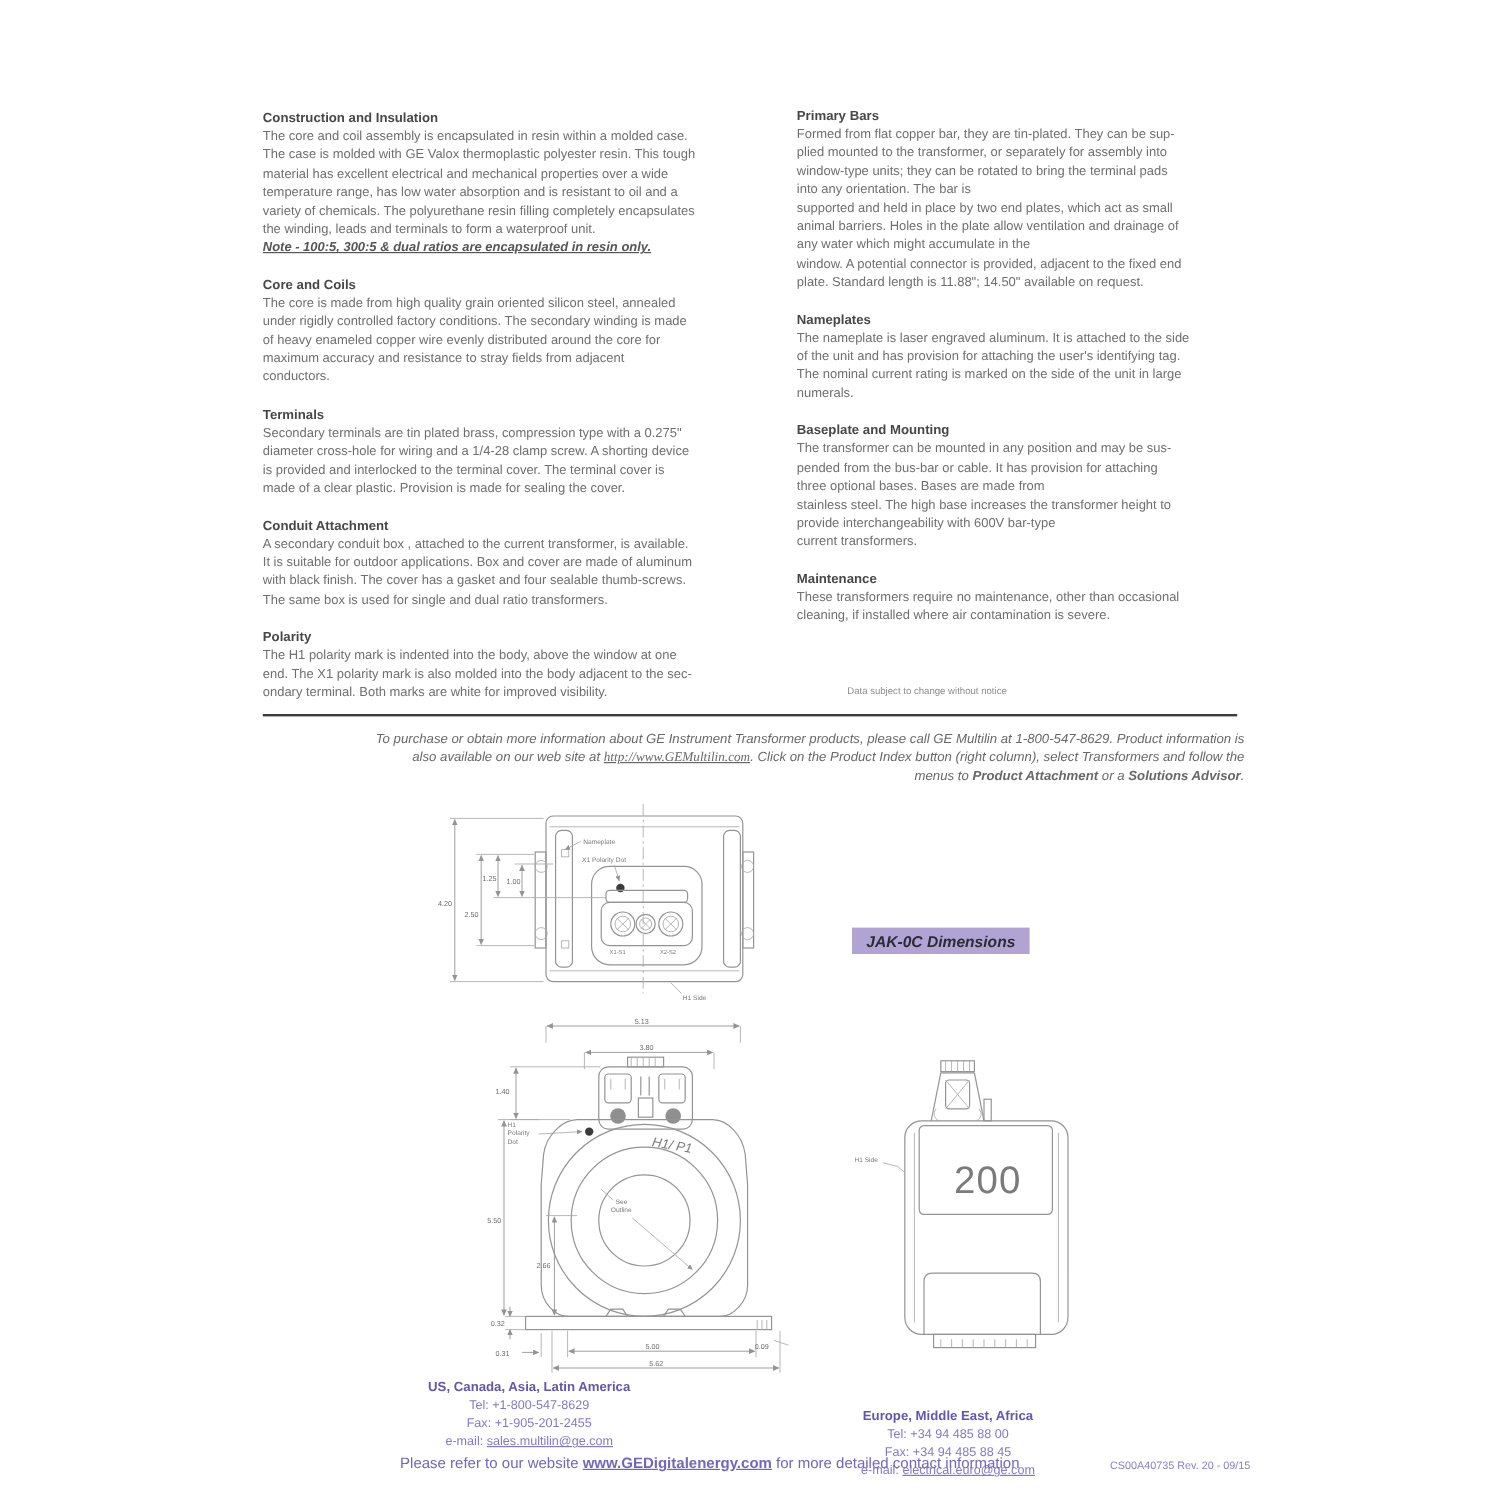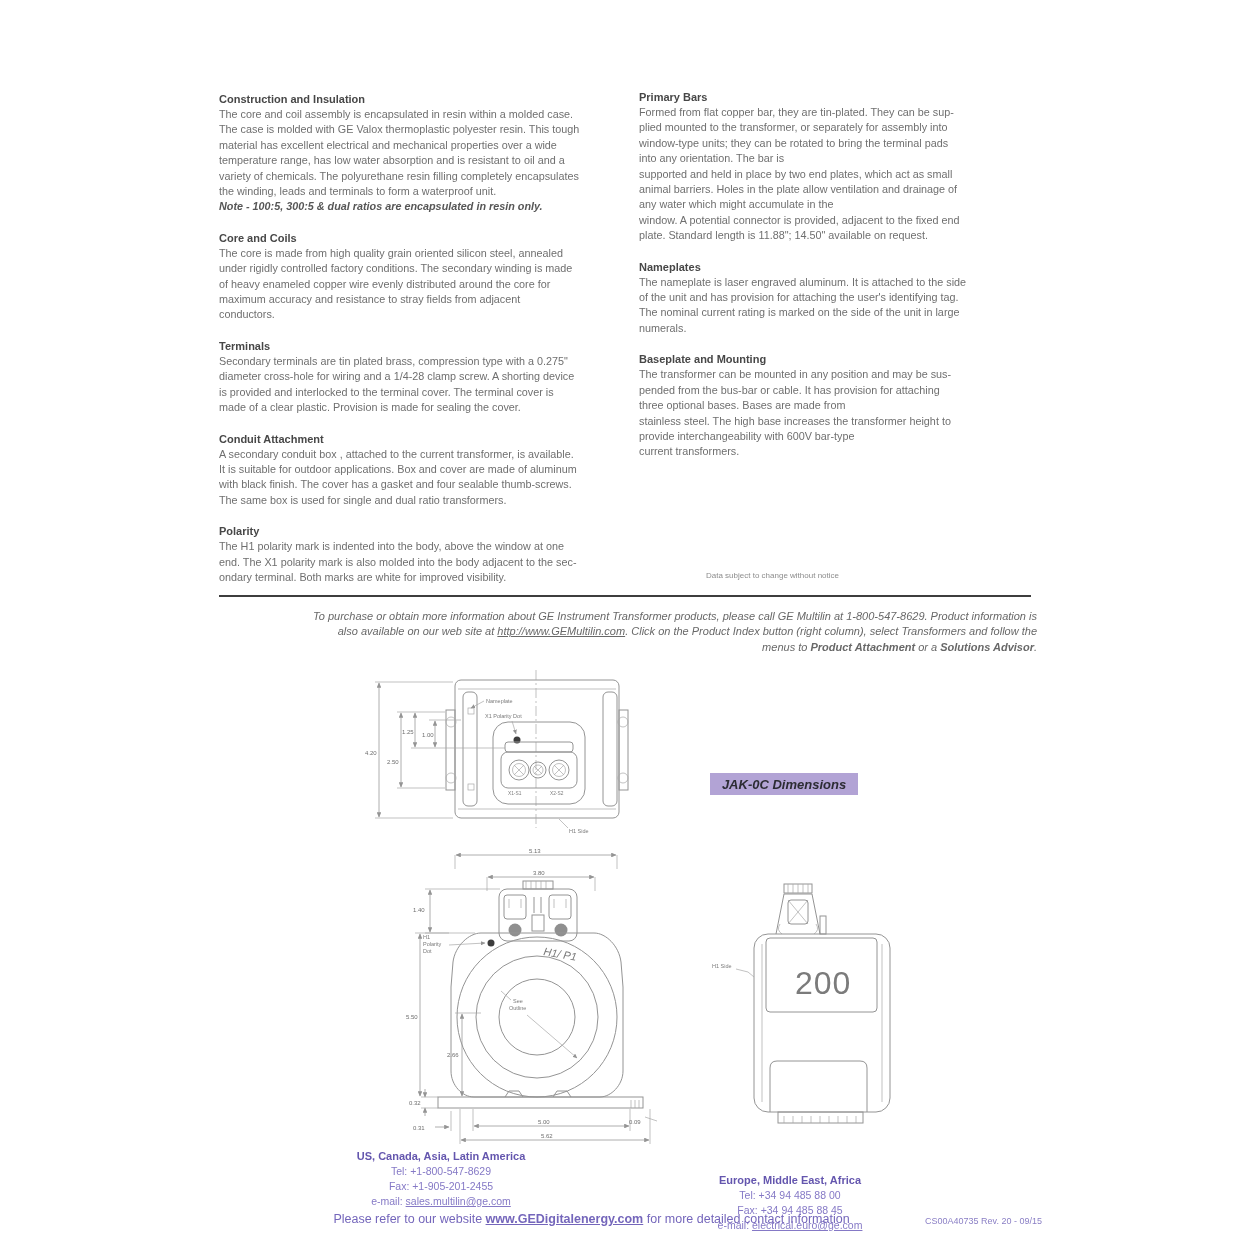--- a/index.html
+++ b/index.html
@@ -1,32 +1,32 @@
 <!DOCTYPE html>
 <html><head>
 <meta charset="utf-8">
 <style>
   html,body{margin:0;padding:0;background:#fff;}
   .page{position:relative;width:1251px;height:1251px;background:#ffffff;overflow:hidden;
         font-family:"Liberation Sans",sans-serif;}
   
   .col{position:absolute;top:80px;}
   .col-left{left:219px;width:442px;}
-  .col-right{left:639px;top:78px;width:388px;}
+  .col-right{left:664px;top:78px;width:388px;}
   .sec h3{font-size:11px;line-height:15px;font-weight:bold;color:#474747;margin:16px 0 0 0;}
   .sec:first-child h3{margin-top:12px;}
   .para{font-size:10.8px;line-height:15.4px;color:#6f6f6f;margin:0;white-space:pre-line;}
-  .note{font-size:10.8px;line-height:15.4px;color:#565656;font-weight:bold;font-style:italic;margin:0;}
+  .note{font-size:10.8px;line-height:15.4px;color:#565656;font-weight:bold;font-style:italic;margin:0;text-decoration:underline;}
   .data-notice{position:absolute;left:706px;top:571px;width:220px;
                font-size:8px;color:#8d8d8d;}
   .divider{position:absolute;left:219px;top:595px;width:812px;height:2px;background:#3d3d3d;}
   .purchase{position:absolute;left:219px;top:609px;width:818px;font-style:italic;
             font-size:11px;line-height:15.3px;color:#686868;text-align:right;}
   .purchase .b{font-weight:bold;}
-  .purchase a{color:inherit;text-decoration:underline;}
+  .purchase a{color:inherit;text-decoration:underline;font-family:Liberation Serif, serif;}
   
   svg{position:absolute;overflow:visible;}
   svg .ln{stroke:#949494;stroke-width:1;fill:none;}
   svg .thin{stroke:#a8a8a8;stroke-width:0.7;fill:none;}
   svg .dim{stroke:#9a9a9a;stroke-width:0.8;fill:none;}
   svg text{fill:#7b7b7b;font-family:"Liberation Sans",sans-serif;}
   svg .dimtxt{font-size:6px;fill:#6e6e6e;}
   svg .lbl{font-size:5.5px;fill:#7b7b7b;}
   svg .tiny{font-size:4.8px;fill:#7b7b7b;}
   .badge{position:absolute;left:710px;top:773px;width:148px;height:22px;background:#b2a3d5;
@@ -112,20 +112,25 @@
     </div>
     <div class="sec">
       <h3>Baseplate and Mounting</h3>
       <p class="para">The transformer can be mounted in any position and may be sus-
 pended from the bus-bar or cable. It has provision for attaching
 three optional bases. Bases are made from
 stainless steel. The high base increases the transformer height to
 provide interchangeability with 600V bar-type
 current transformers.</p>
     </div>
+    <div class="sec">
+      <h3>Maintenance</h3>
+      <p class="para">These transformers require no maintenance, other than occasional
+cleaning, if installed where air contamination is severe.</p>
+    </div>
   </div>
 
   <div class="data-notice">Data subject to change without notice</div>
 
   <div class="divider"></div>
 
   <div class="purchase">
     <div>To purchase or obtain more information about GE Instrument Transformer products, please call GE Multilin at 1-800-547-8629. Product information is</div>
     <div><span>also available on our web site at </span><a href="#">http://www.GEMultilin.com</a><span>. Click on the Product Index button (right column), select Transformers and follow the</span></div>
     <div><span>menus to </span><span class="b">Product Attachment</span><span> or a </span><span class="b">Solutions Advisor</span><span>.</span></div>

